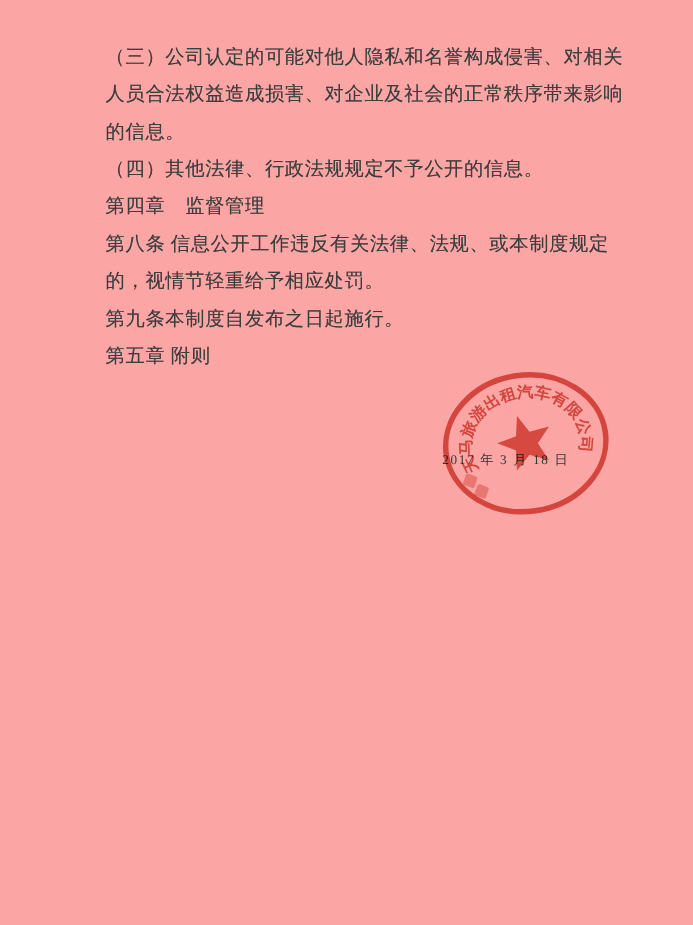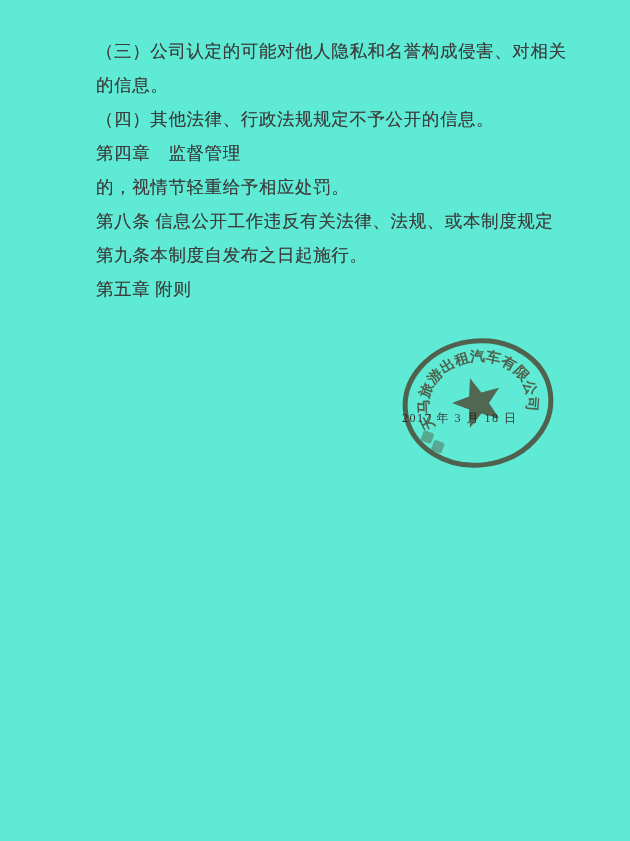--- a/index.html
+++ b/index.html
@@ -4,21 +4,21 @@
 <style>
   html, body {
     margin: 0;
     padding: 0;
     background: #ffffff;
   }
   .page {
     position: relative;
     width: 630px;
     height: 841px;
-    background: #5eead4;
+    background: #fca5a5;
     overflow: hidden;
     font-family: "Liberation Serif", "DejaVu Serif", serif;
   }
   .text-block {
     position: absolute;
     top: 34px;
     left: 96px;
     width: 460px;
   }
   .doc-line {
@@ -53,25 +53,26 @@
   }
   .seal svg { display: block; }
 </style>
 </head>
 <body>
 
 <div class="page">
 
   <div class="text-block">
     <div class="doc-line">（三）公司认定的可能对他人隐私和名誉构成侵害、对相关</div>
+    <div class="doc-line">人员合法权益造成损害、对企业及社会的正常秩序带来影响</div>
     <div class="doc-line">的信息。</div>
     <div class="doc-line">（四）其他法律、行政法规规定不予公开的信息。</div>
     <div class="doc-line">第四章　监督管理</div>
+    <div class="doc-line">第八条 信息公开工作违反有关法律、法规、或本制度规定</div>
     <div class="doc-line">的，视情节轻重给予相应处罚。</div>
-    <div class="doc-line">第八条 信息公开工作违反有关法律、法规、或本制度规定</div>
     <div class="doc-line">第九条本制度自发布之日起施行。</div>
     <div class="doc-line">第五章 附则</div>
   </div>
 
   <div class="date-line">2017 年 3 月 18 日</div>
 
   <div class="seal">
     <svg width="160" height="140" viewBox="0 0 160 140" xmlns="http://www.w3.org/2000/svg">
       <g transform="rotate(-8 78 67)">
 

